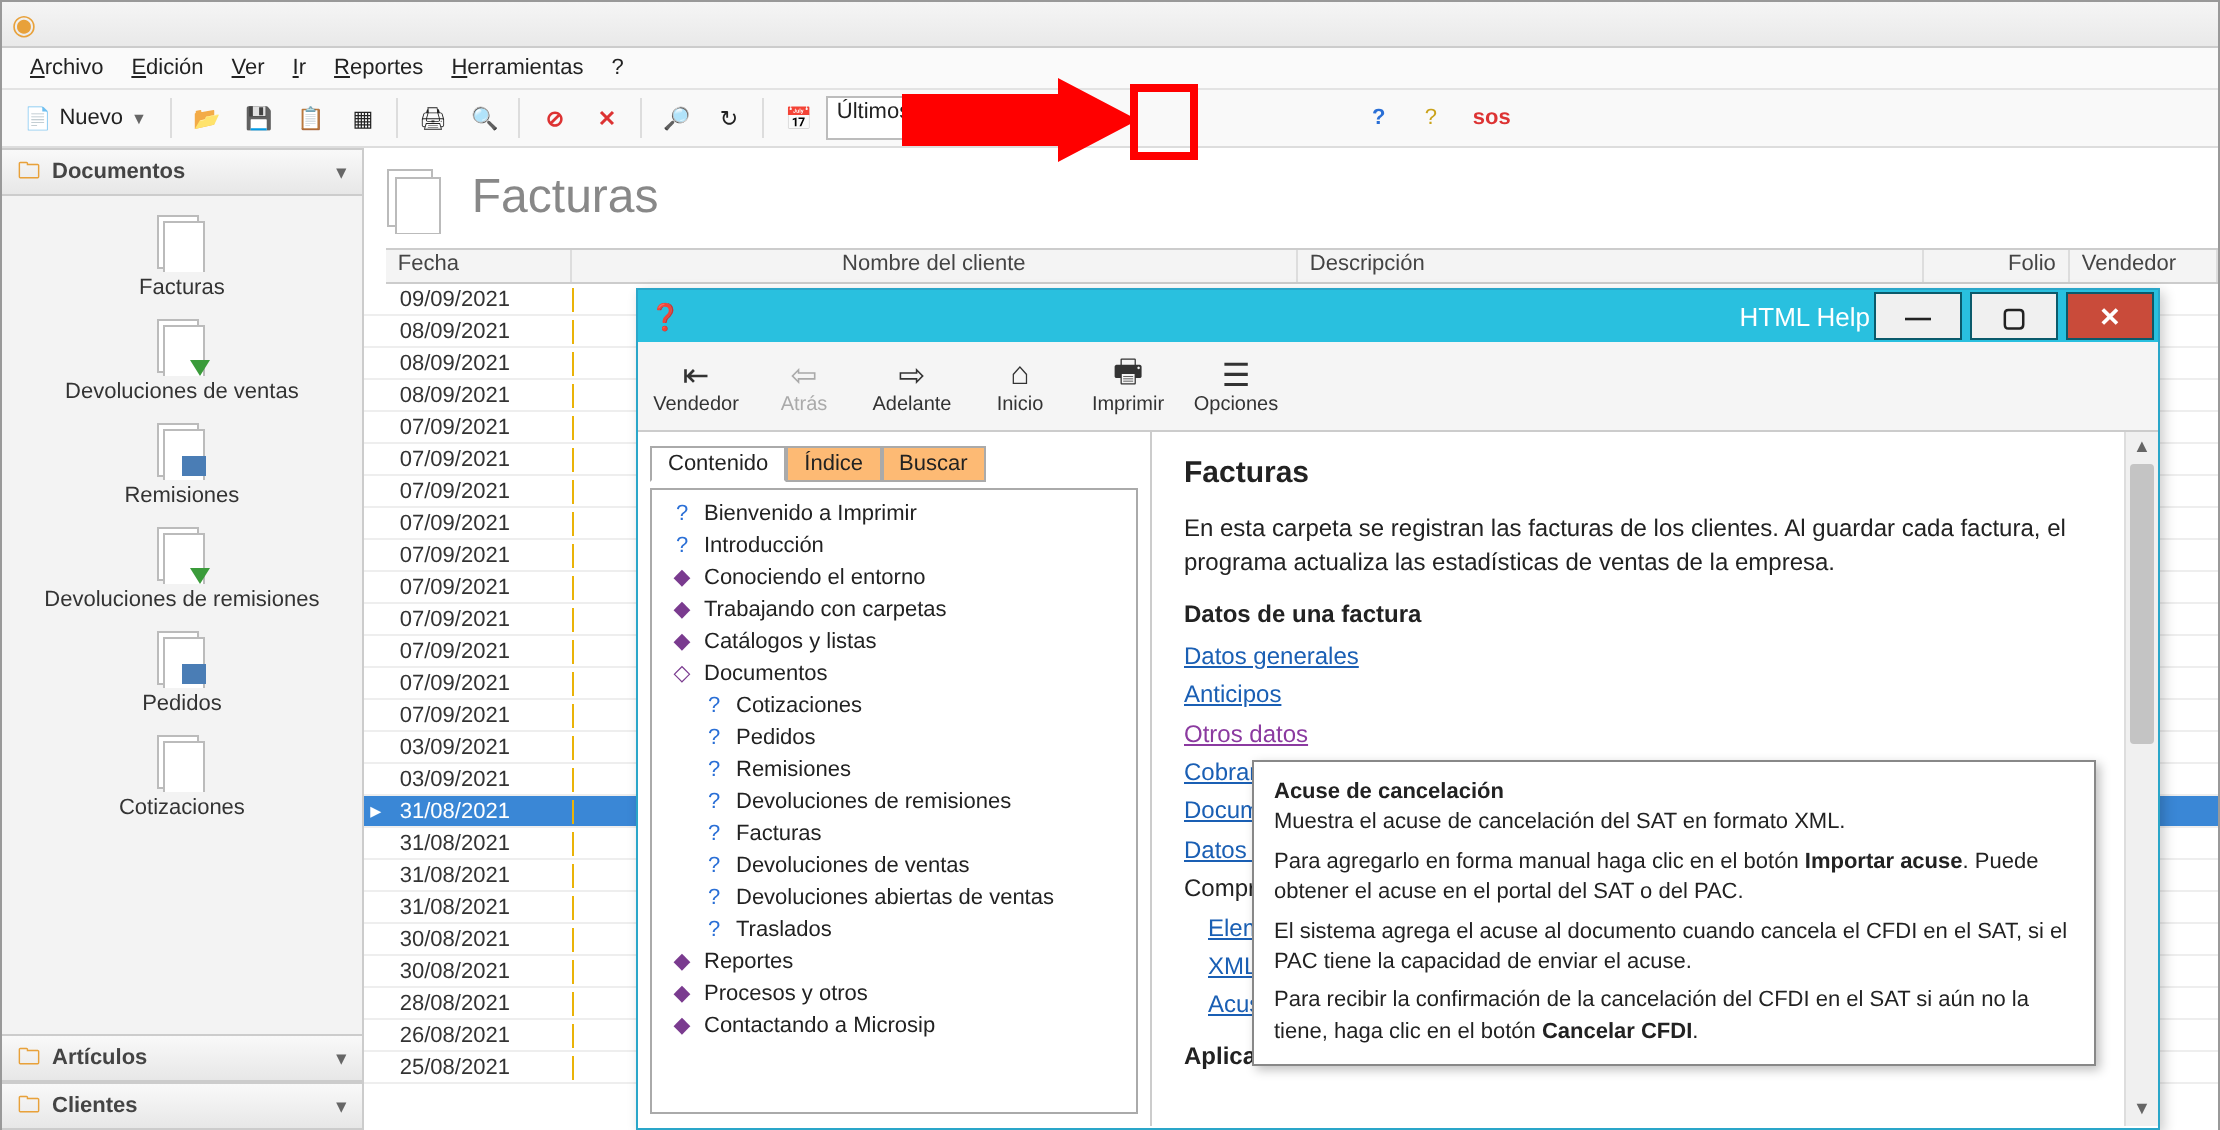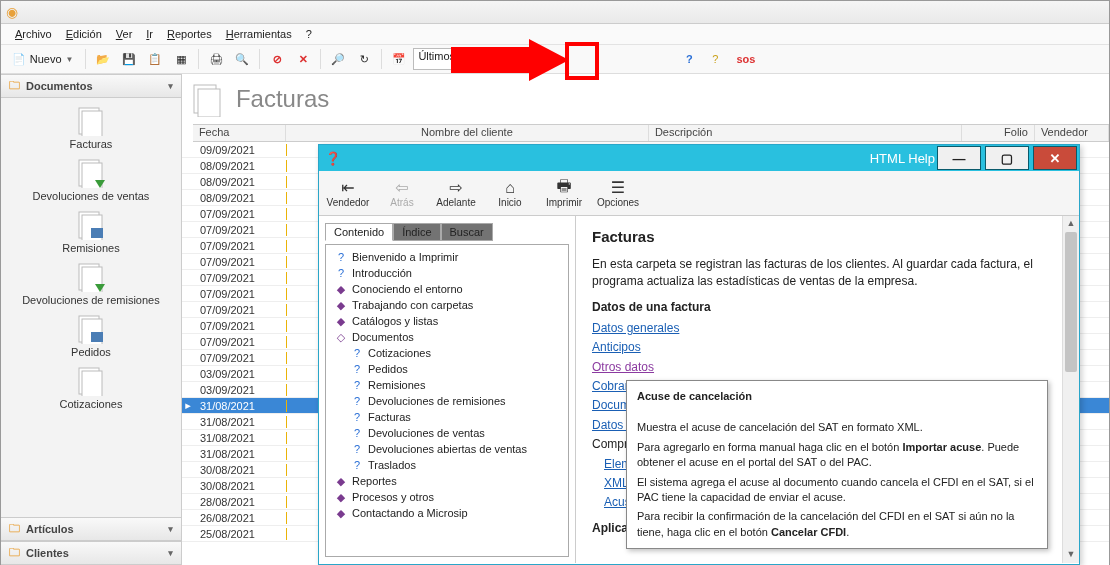--- a/index.html
+++ b/index.html
@@ -50,33 +50,33 @@
 .help-title .wbtns{display:flex;}
 .wbtn{width:42px;height:22px;border:1px solid #0a5a6b;background:#f0f0f0;color:#222;display:flex;align-items:center;justify-content:center;margin:2px 2px;font-weight:bold;font-size:13px;}
 .wbtn.close{background:#c94b3a;color:#fff;}
 .help-toolbar{height:44px;background:#f5f5f5;border-bottom:1px solid #ccc;display:flex;align-items:center;padding:0 6px;gap:8px;}
 .hbtn{display:flex;flex-direction:column;align-items:center;font-size:10px;color:#333;width:46px;cursor:default;}
 .hbtn.disabled{color:#aaa;}
 .hbtn .ic{font-size:16px;height:18px;display:flex;align-items:center;}
 .help-body{display:flex;height:347px;}
 .help-nav{width:244px;border-right:1px solid #ccc;display:flex;flex-direction:column;padding:6px;}
 .tabs{display:flex;gap:0;margin-bottom:4px;}
-.tab{border:1px solid #aaa;background:#737373;padding:2px 8px;font-size:11px;cursor:default;position:relative;top:1px;}
+.tab{border:1px solid #aaa;background:#fdba74;padding:2px 8px;font-size:11px;cursor:default;position:relative;top:1px;}
 .tab.active{background:#fff;border-bottom:1px solid #fff;}
 .tree{flex:1;border:1px solid #aaa;background:#fff;overflow:auto;padding:4px;font-size:11px;line-height:16px;}
 .tree-item{display:flex;align-items:center;gap:4px;padding:0 0 0 4px;white-space:nowrap;}
 .tree-item.indent1{padding-left:20px;}
 .tree-item .ticon{width:14px;text-align:center;}
 .help-content{flex:1;overflow:auto;padding:10px 16px;font-size:12px;font-family:Arial,sans-serif;line-height:1.45;position:relative;}
 .help-content h2{font-size:15px;font-weight:bold;margin:0 0 8px;}
 .help-content a{color:#1a5fb4;text-decoration:underline;display:block;margin:2px 0;}
 .help-content a.visited{color:#8b3aa0;}
 .help-content .bold{font-weight:bold;margin:8px 0 4px;}
 .tooltip{position:absolute;left:50px;top:164px;width:400px;background:#fff;border:1px solid #888;padding:8px 10px;font-size:11px;box-shadow:2px 2px 5px rgba(0,0,0,0.25);z-index:20;line-height:1.4;}
-.tooltip .tt-title{font-weight:bold;margin-bottom:16px;}
+.tooltip .tt-title{font-weight:bold;margin-bottom:0;}
 .scrollbar-v{position:absolute;right:0;top:0;width:16px;height:100%;background:#f0f0f0;border-left:1px solid #ddd;}
 .scrollbar-v .thumb{position:absolute;left:2px;width:12px;background:#c4c4c4;border-radius:2px;}
 .scrollbar-v .arr{position:absolute;left:0;width:16px;height:16px;display:flex;align-items:center;justify-content:center;color:#666;font-size:9px;}
 svg{display:block;}
 </style>
 </head>
 <body>
 
 <div class="window">
   <div class="titlebar">

